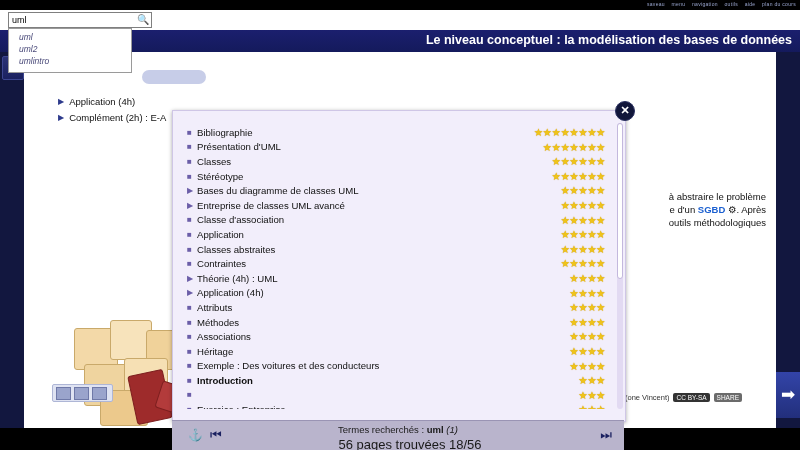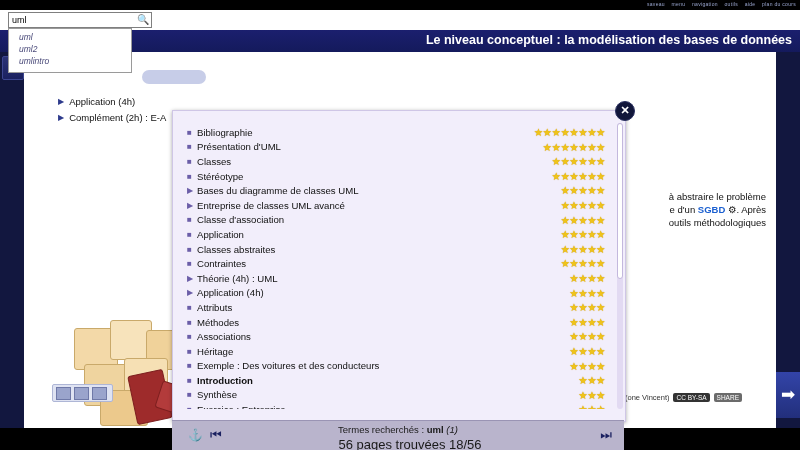--- a/index.html
+++ b/index.html
@@ -544,21 +544,20 @@
           <span class="label">Exemple : Des voitures et des conducteurs</span>
           <span class="stars">★★★★</span>
         </div>
         <div class="res-row current">
           <span class="bullet">■</span>
           <span class="label">Introduction</span>
           <span class="stars">★★★</span>
         </div>
         <div class="res-row">
           <span class="bullet">■</span>
-          <span class="label">Synthèse</span>
           <span class="stars">★★★</span>
         </div>
         <div class="res-row">
           <span class="bullet">■</span>
           <span class="label">Exercice : Entreprise</span>
           <span class="stars">★★★</span>
         </div>
       </div>
     <div class="scroll-track">
       <div class="scroll-thumb"></div>

